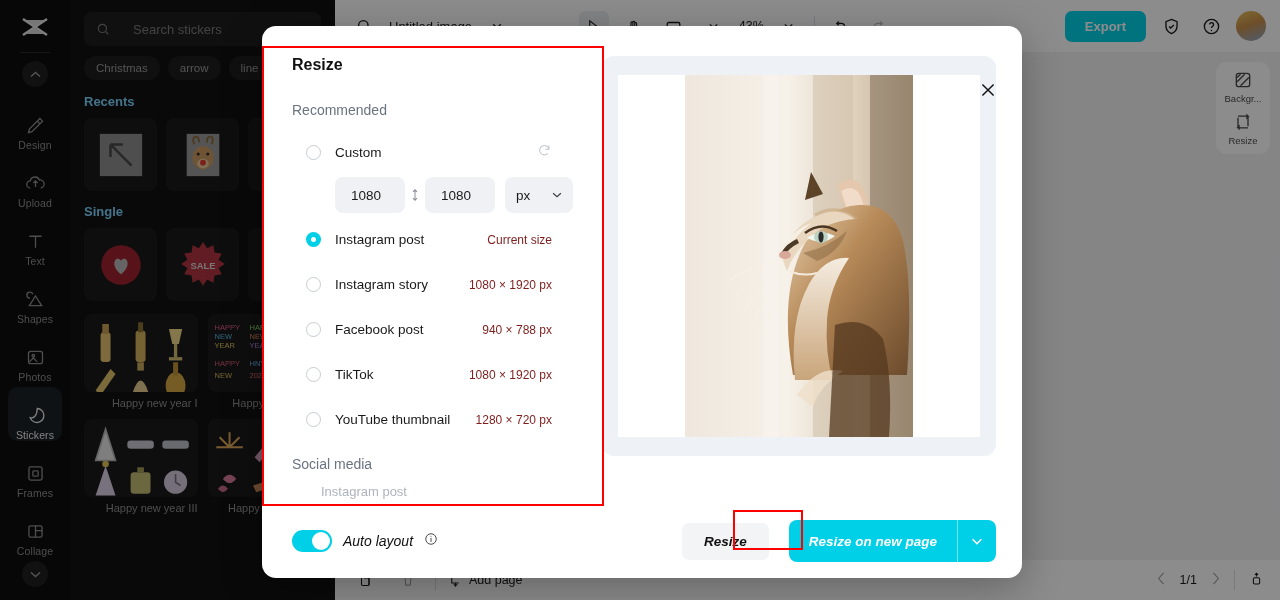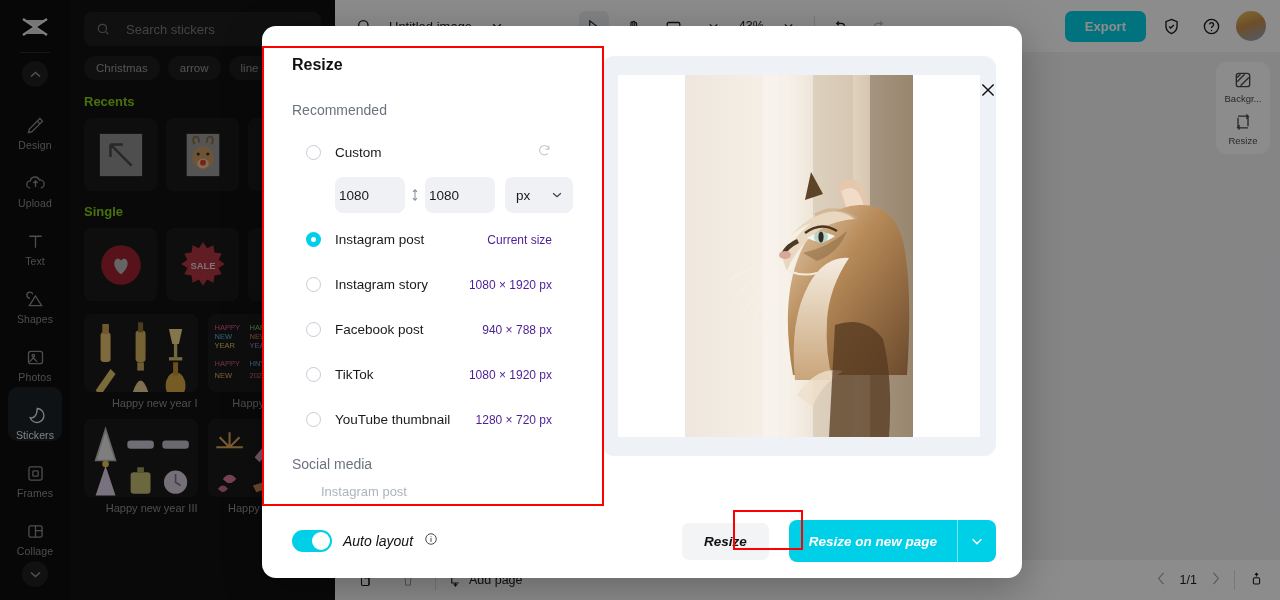--- a/index.html
+++ b/index.html
@@ -31,29 +31,29 @@
   }
   .rail-item.active { background: #1c2226; color: #e8e8e8; }
   .rail-label { font-size: 10.5px; letter-spacing: .1px; }
 
   .panel {
     width: 265px; background: #111111; flex: none;
     padding: 12px 14px 0; overflow: hidden; position: relative;
   }
   .search-box {
     height: 34px; background: #1e1e1e; border-radius: 8px;
-    display: flex; align-items: center; gap: 16px; padding: 0 12px; margin-bottom: 10px;
+    display: flex; align-items: center; gap: 23px; padding: 0 12px; margin-bottom: 10px;
   }
   .search-ph { color: #7b7b7b; font-size: 13px; }
   .tag-row { display: flex; gap: 8px; margin-bottom: 14px; }
   .tag {
     background: #1e1e1e; color: #9b9b9b; font-size: 11.5px;
     padding: 6px 12px; border-radius: 14px; white-space: nowrap;
   }
-  .sec-title { color: #84cc16; font-size: 13px; font-weight: bold; margin: 4px 0 9px; }
+  .sec-title { color: #7dd3fc; font-size: 13px; font-weight: bold; margin: 4px 0 9px; }
   .grid3 { display: grid; grid-template-columns: repeat(3, 1fr); gap: 9px; margin-bottom: 13px; }
   .cell {
     aspect-ratio: 1/1; background: #1b1b1b; border-radius: 8px;
     display: flex; align-items: center; justify-content: center; overflow: hidden;
   }
   .pack-grid { display: grid; grid-template-columns: repeat(2, 1fr); gap: 10px; }
   .pack-cell { background: #1b1b1b; border-radius: 8px; height: 78px; overflow: hidden; padding: 5px; }
   .pack-inner { display: grid; grid-template-columns: repeat(3, 1fr); gap: 2px; height: 100%; }
   .pack-label { color: #909090; font-size: 11px; margin-top: 5px; white-space: nowrap; overflow: hidden; text-align: right; }
 
@@ -103,25 +103,25 @@
   .modal-title { font-size: 16px; font-weight: bold; color: #111; }
   .group-title { font-size: 14px; color: #6b7280; margin: 28px 0 12px; }
   .opt-row { display: flex; align-items: center; height: 45px; padding-right: 28px; }
   .radio {
     width: 15px; height: 15px; border-radius: 50%; border: 1.6px solid #c7ccd3;
     flex: none; margin-left: 14px; margin-right: 14px;
   }
   .radio.on { border: none; background: #00cfe8; display: flex; align-items: center; justify-content: center; }
   .radio.on::after { content: ""; width: 5px; height: 5px; border-radius: 50%; background: #fff; }
   .opt-label { font-size: 13.5px; color: #1a1a1a; }
-  .opt-size { margin-left: auto; font-size: 12px; color: #4c1d95; }
+  .opt-size { margin-left: auto; font-size: 12px; color: #7f1d1d; }
   .dims { display: flex; align-items: center; gap: 0; margin: 2px 0 4px 43px; }
   .dim-input {
     width: 70px; height: 36px; background: #eff1f4; border-radius: 8px;
-    display: flex; align-items: center; padding: 0 4px; font-size: 13.5px; color: #1a1a1a;
+    display: flex; align-items: center; padding: 0 16px; font-size: 13.5px; color: #1a1a1a;
   }
   .link-btn {
     width: 16px; height: 22px; background: #fff; border-radius: 3px;
     display: flex; align-items: center; justify-content: center; margin: 0 2px; flex: none;
   }
   .unit {
     width: 68px; height: 36px; background: #eff1f4; border-radius: 8px; margin-left: 10px;
     display: flex; align-items: center; justify-content: space-between; padding: 0 11px;
     font-size: 13.5px; color: #1a1a1a;
   }

